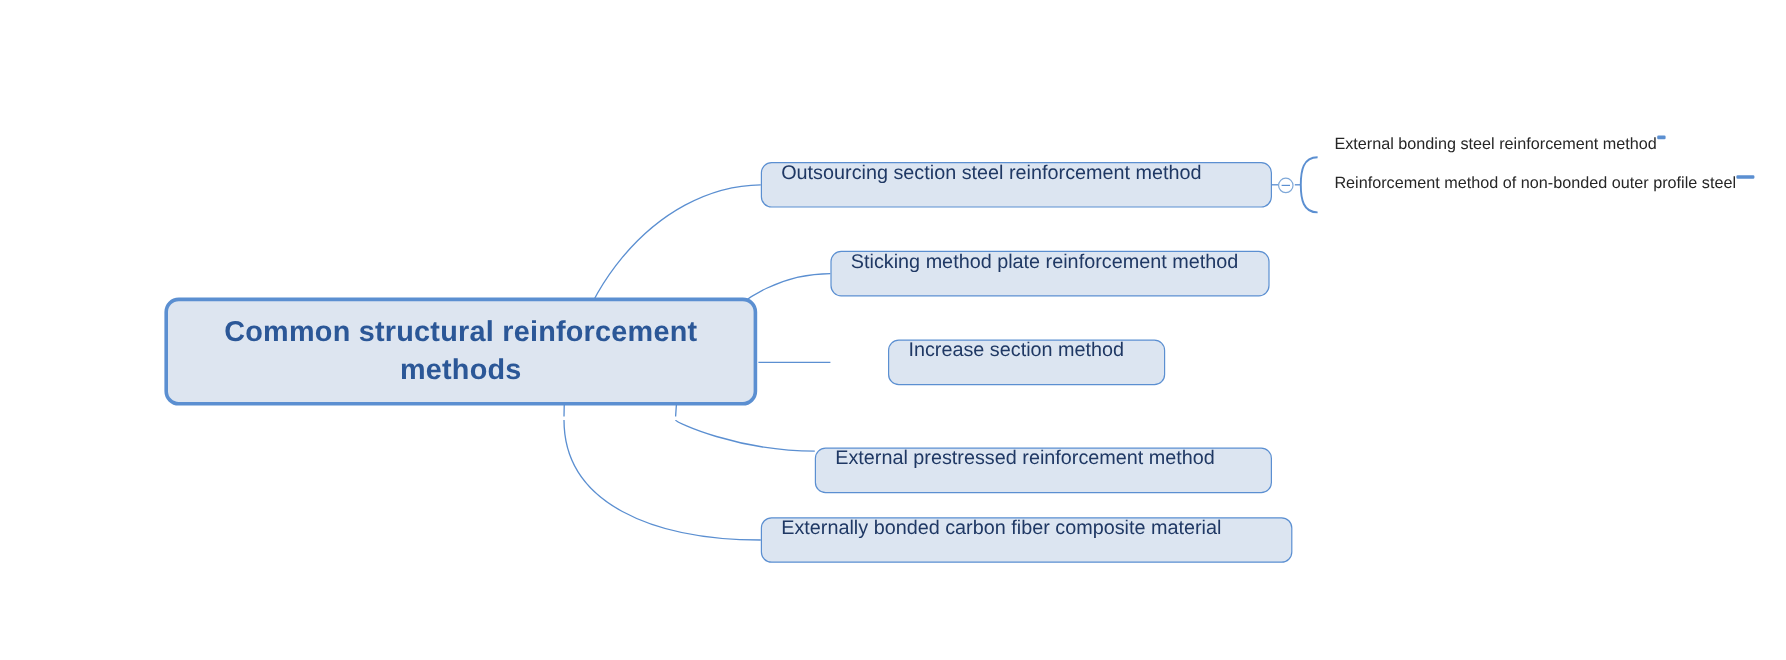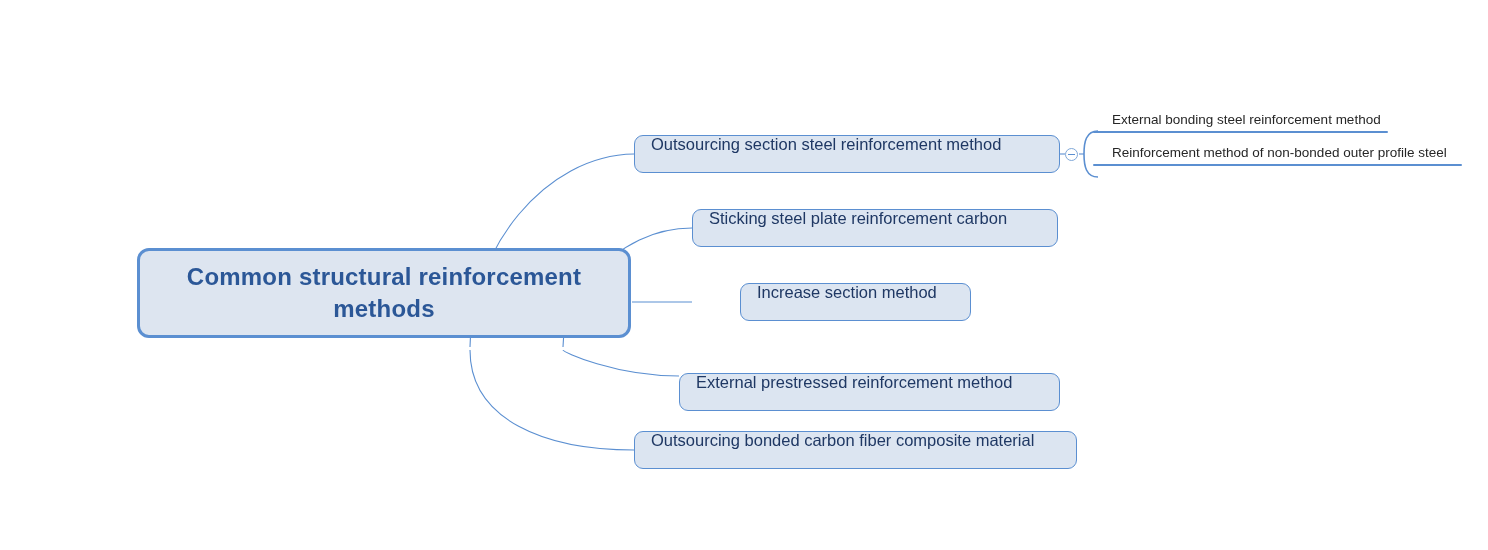--- a/index.html
+++ b/index.html
@@ -69,22 +69,22 @@
     padding: 0 16px;
     white-space: nowrap;
     line-height: 1;
   }
 
   
   .sub-node {
     position: absolute;
     box-sizing: border-box;
     display: flex;
-    flex-direction: column;
-    justify-content: flex-start;
+    flex-direction: row;
+    justify-content: flex-end;
     z-index: 3;
   }
   .sub-label {
     font-size: 13.5px;
     color: #262626;
     white-space: nowrap;
     line-height: 1;
     padding: 0 0 4px 19px;
   }
   .sub-underline {
@@ -140,33 +140,33 @@
 
   <div class="root-node">
     <div class="root-label">Common structural reinforcement methods</div>
   </div>
 
   <div class="branch-node" style="left:634px; top:135px; width:426px; height:38px;">
     <div class="branch-label">Outsourcing section steel reinforcement method</div>
   </div>
 
   <div class="branch-node" style="left:692px; top:209px; width:366px; height:38px;">
-    <div class="branch-label">Sticking steel plate reinforcement carbon</div>
+    <div class="branch-label">Sticking method plate reinforcement method</div>
   </div>
 
   <div class="branch-node" style="left:692px; top:283px; width:231px; height:38px;margin-left:48px;">
     <div class="branch-label">Increase section method</div>
   </div>
 
   <div class="branch-node" style="left:679px; top:373px; width:381px; height:38px;">
     <div class="branch-label">External prestressed reinforcement method</div>
   </div>
 
   <div class="branch-node" style="left:634px; top:431px; width:443px; height:38px;">
-    <div class="branch-label">Outsourcing bonded carbon fiber composite material</div>
+    <div class="branch-label">Externally bonded carbon fiber composite material</div>
   </div>
 
   <div class="collapse-toggle" style="left:1065px; top:148px;">
     <div class="bar"></div>
   </div>
 
   <div class="sub-node" style="left:1093px; top:113px; width:295px; height:22px;">
     <div class="sub-label">External bonding steel reinforcement method</div>
     <div class="sub-underline"></div>
   </div>

